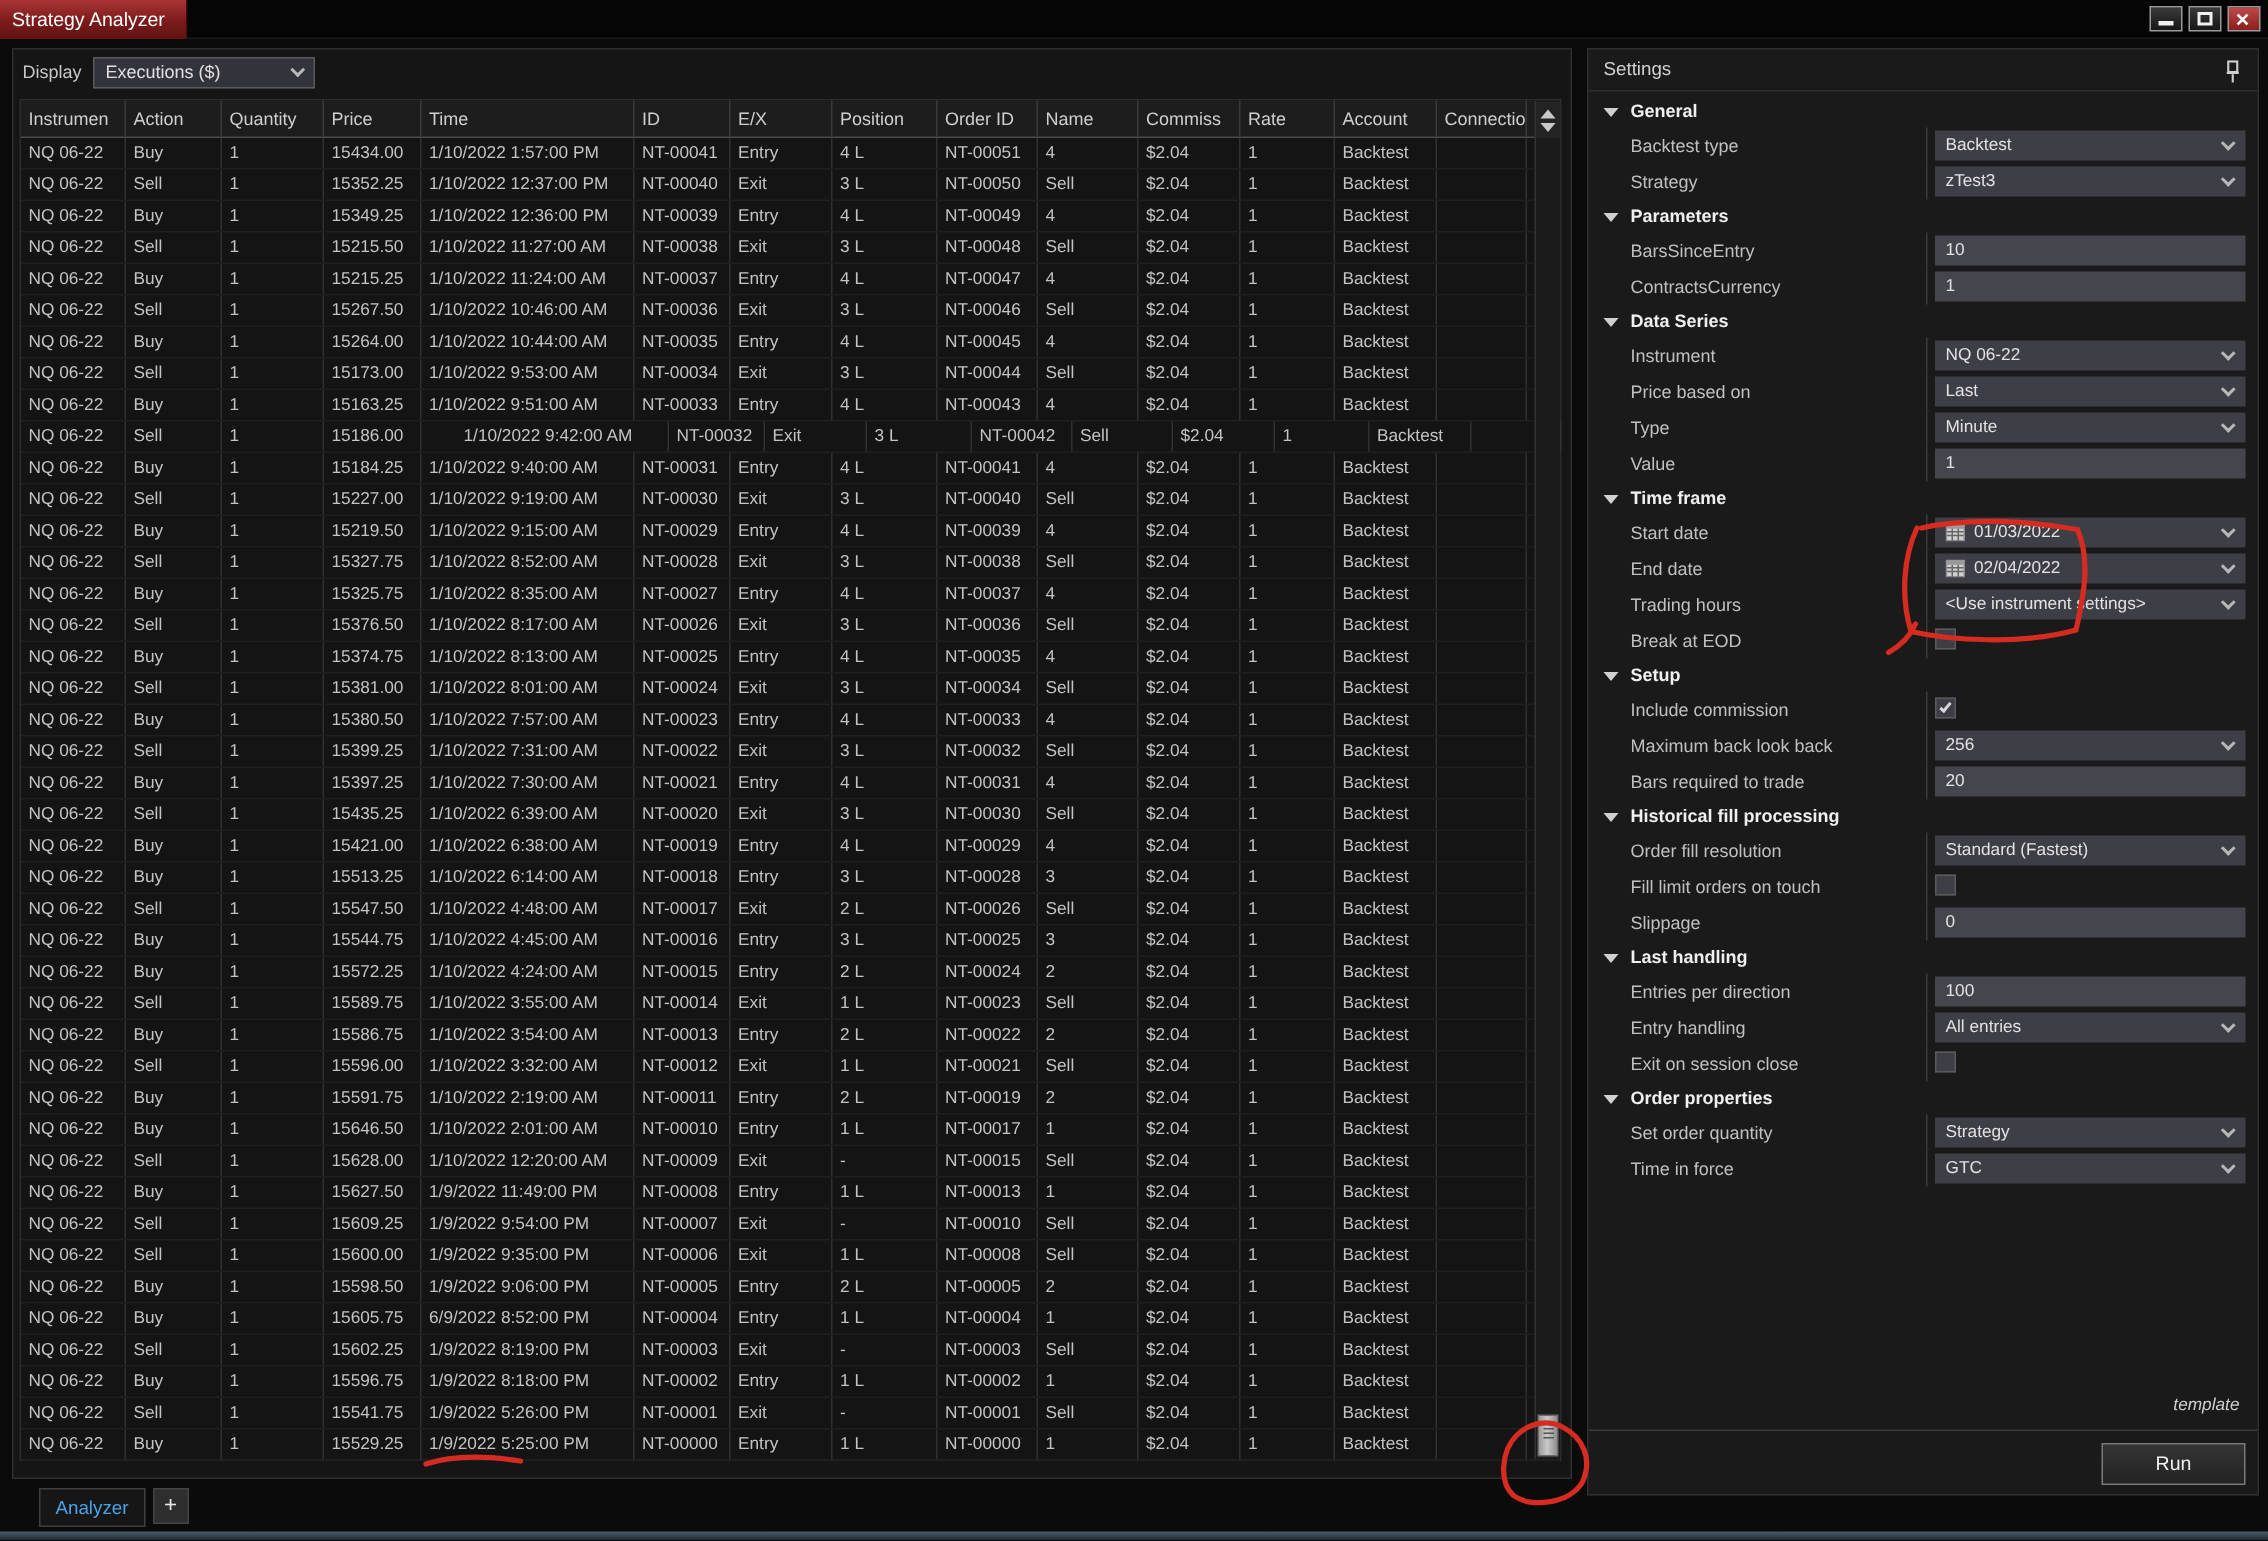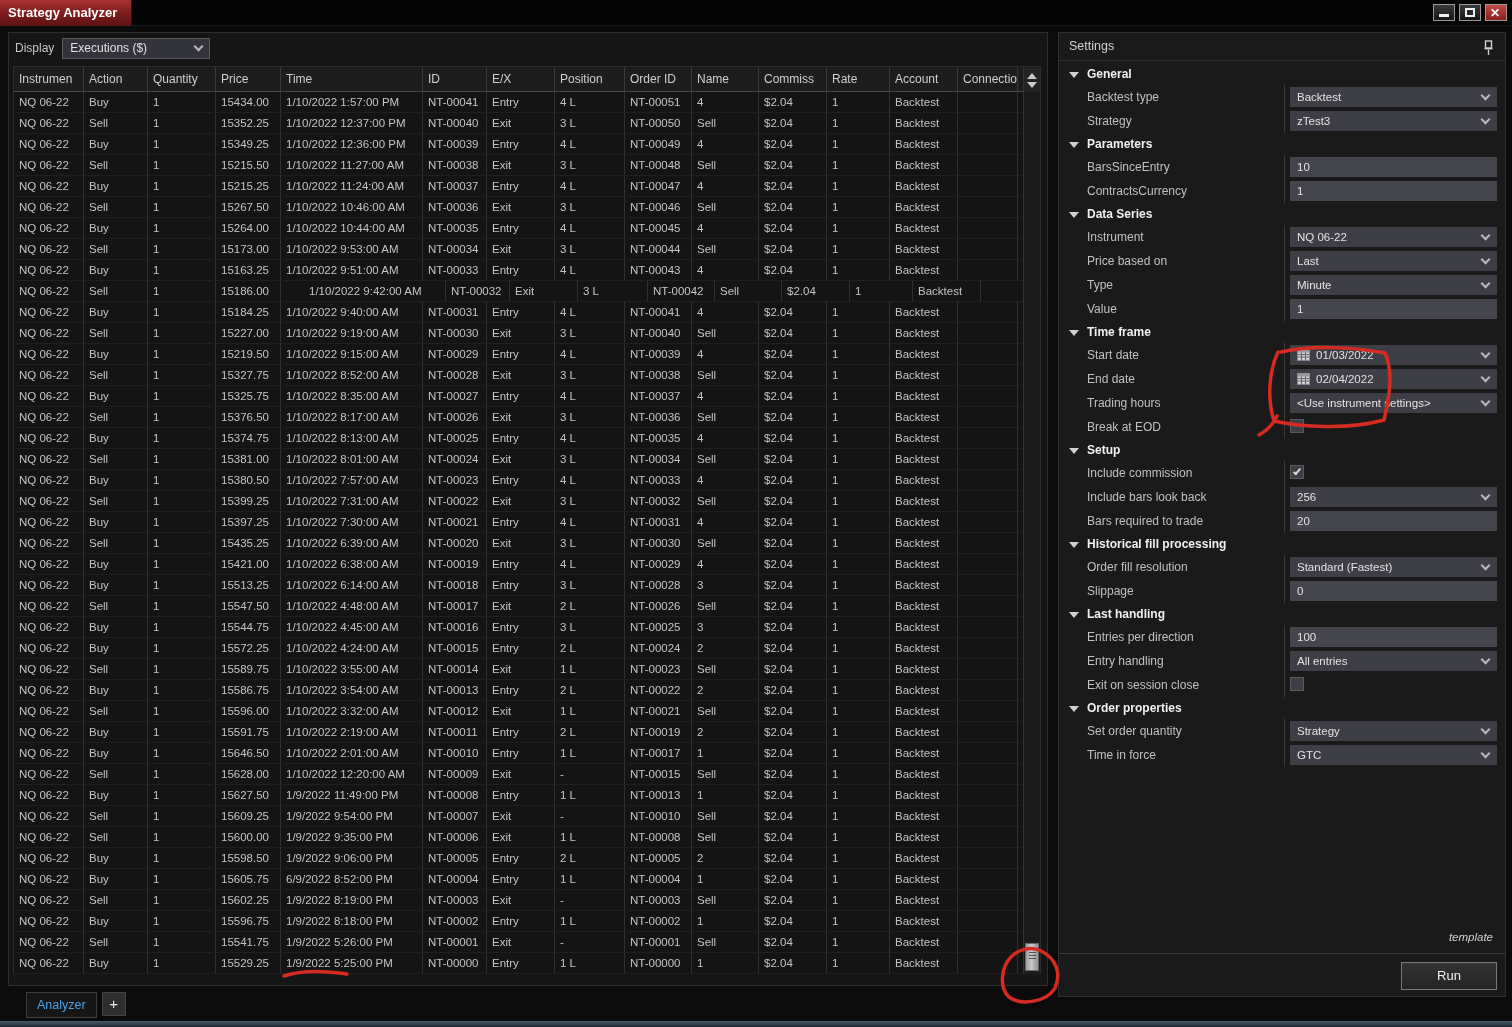--- a/index.html
+++ b/index.html
@@ -1,21 +1,21 @@
 <!DOCTYPE html>
 <html><head>
 <meta charset="utf-8">
 <style>
   html,body{margin:0;padding:0;background:#000;}
   *{box-sizing:border-box;font-family:"Liberation Sans",sans-serif;}
   .window{position:relative;width:1512px;height:1027px;background:#0b0b0b;overflow:hidden;}
 
   
   .titlebar{position:absolute;left:0;top:0;width:100%;height:26px;background:#050505;border-bottom:1px solid #1a1a1a;}
-  .title-tab{position:absolute;left:0;top:0;height:26px;padding:0 14px 0 8px;background:linear-gradient(#a93434,#7c1b1b 55%,#5f1212);color:#fff;font-size:13px;line-height:25px;border-right:1px solid #3a0d0d;font-weight:bold;}
+  .title-tab{position:absolute;left:0;top:0;height:26px;padding:0 14px 0 8px;background:linear-gradient(#a93434,#7c1b1b 55%,#5f1212);color:#fff;font-size:13px;line-height:25px;border-right:1px solid #3a0d0d;}
   .win-buttons{position:absolute;right:5px;top:4px;display:flex;gap:4px;}
   .win-btn{width:22px;height:17px;border:1px solid #9a9a9a;background:linear-gradient(#3a3a3a,#161616);position:relative;cursor:default;}
   .win-btn.close{background:linear-gradient(#c14848,#8c1f1f);}
   .glyph-min{position:absolute;left:5px;bottom:3px;width:10px;height:3px;background:#efefef;}
   .glyph-max{position:absolute;left:5px;top:3px;width:10px;height:9px;border:2px solid #efefef;}
   .glyph-x{position:absolute;left:4px;top:2px;color:#fff;font-size:12px;font-weight:bold;line-height:12px;}
 
   
   .left-panel{position:absolute;left:8px;top:32px;width:1040px;height:954px;background:#151515;border:1px solid #2e2e2e;}
   .display-bar{position:absolute;left:0;top:0;width:100%;height:30px;display:flex;align-items:center;padding-left:6px;gap:8px;}
@@ -950,21 +950,21 @@
         </div>
         <div class="prow">
           <div class="plabel">Include commission</div>
           <div class="pctl">
             <div class="cb">
               <span class="check"></span>
             </div>
           </div>
         </div>
         <div class="prow">
-          <div class="plabel">Include bars look back</div>
+          <div class="plabel">Maximum back look back</div>
           <div class="pctl">
             <div class="dd">
               <span class="ddtext">256</span>
               <span class="chev"></span>
             </div>
           </div>
         </div>
         <div class="prow">
           <div class="plabel">Bars required to trade</div>
           <div class="pctl">
@@ -975,20 +975,26 @@
           <span class="tri"></span>
           <span class="seclabel">Historical fill processing</span>
         </div>
         <div class="prow">
           <div class="plabel">Order fill resolution</div>
           <div class="pctl">
             <div class="dd">
               <span class="ddtext">Standard (Fastest)</span>
               <span class="chev"></span>
             </div>
+          </div>
+        </div>
+        <div class="prow">
+          <div class="plabel">Fill limit orders on touch</div>
+          <div class="pctl">
+            <div class="cb"></div>
           </div>
         </div>
         <div class="prow">
           <div class="plabel">Slippage</div>
           <div class="pctl">
             <div class="inputbox">0</div>
           </div>
         </div>
         <div class="sec">
           <span class="tri"></span>

